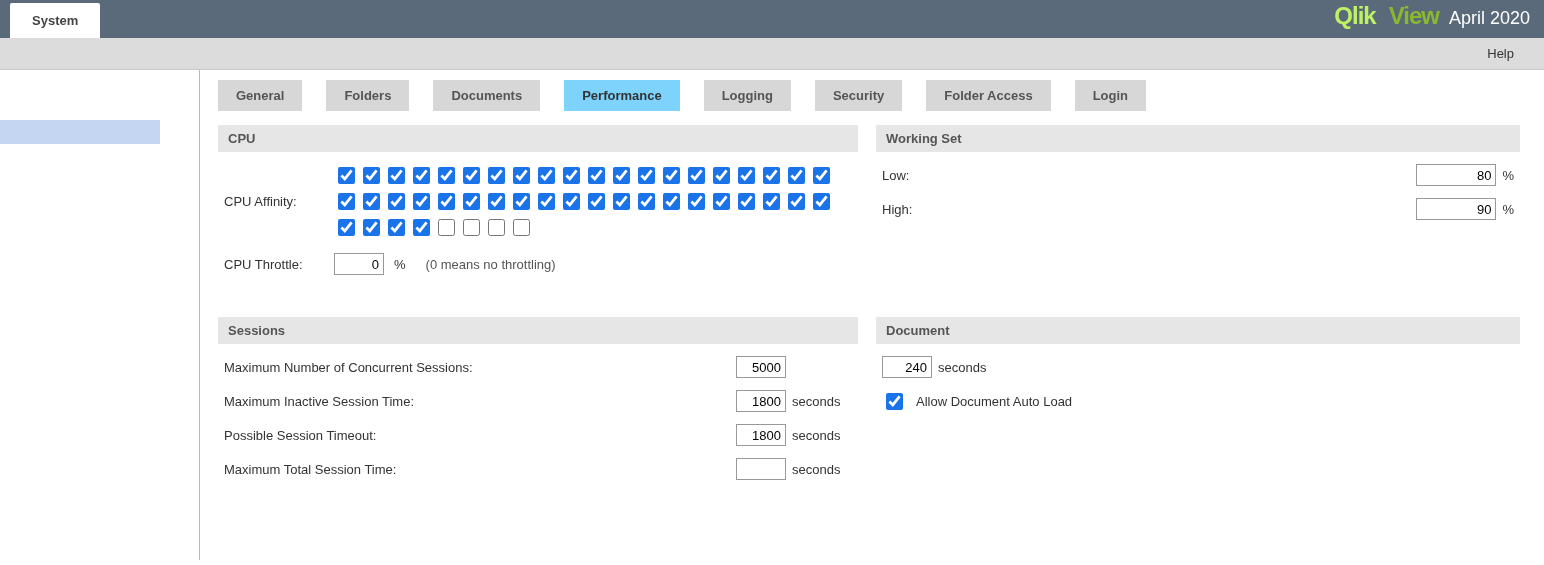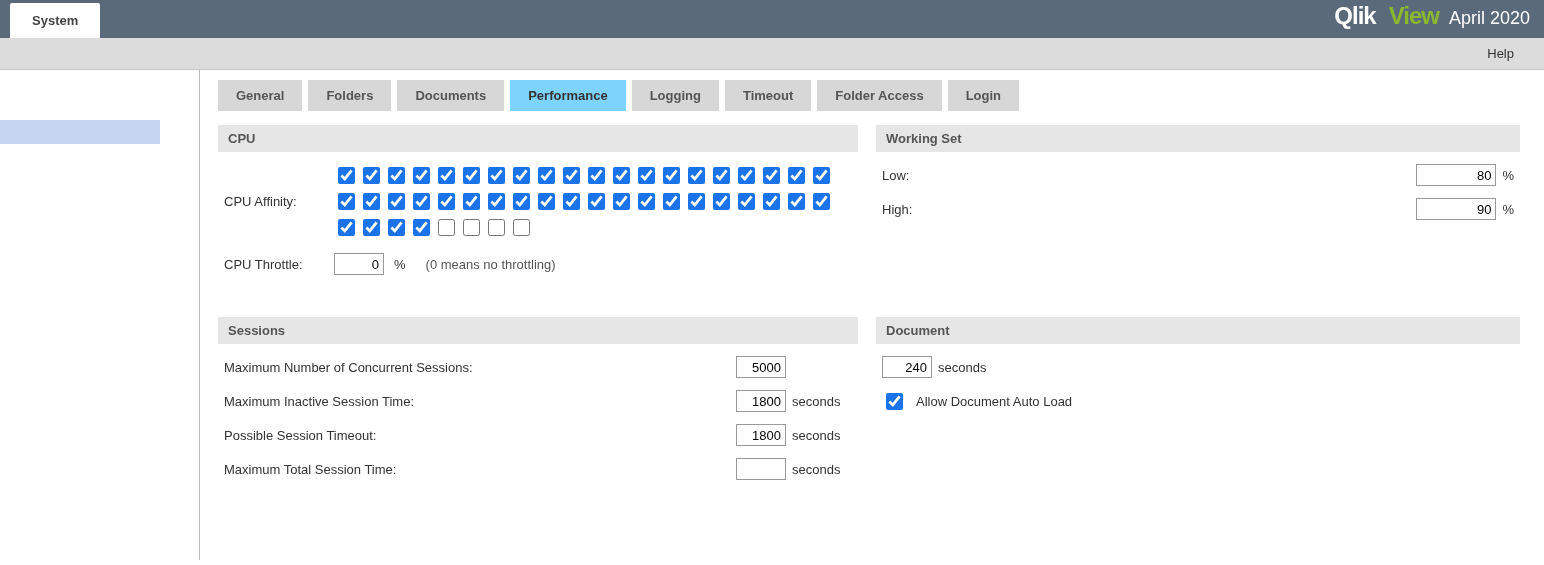--- a/index.html
+++ b/index.html
@@ -26,21 +26,21 @@
     border-top-right-radius: 2px;
   }
   .top-brand {
     margin-left: auto;
     color: #fff;
     padding: 8px 14px;
     display: flex;
     align-items: baseline;
     gap: 6px;
   }
-  .brand-qlik { font-size: 24px; font-weight: bold; color:#ffffff; letter-spacing:-1px;}
+  .brand-qlik { font-size: 24px; font-weight: bold; color:#bef264; letter-spacing:-1px;}
   .brand-view { font-size: 24px; font-weight: bold; color:#8ab82e; letter-spacing:-1px;margin-left:7px;}
   .brand-date { color:#fff; font-size:18px; margin-left:4px;}
   .help-bar {
     background: #dcdcdc;
     height: 32px;
     display: flex;
     align-items: center;
     justify-content: flex-end;
     padding: 0 30px;
     border-bottom: 1px solid #c8c8c8;
@@ -59,21 +59,21 @@
     height: 24px;
     margin-top: 50px;
     width: 160px;
   }
   .content {
     flex: 1;
     padding: 10px 24px 10px 18px;
   }
   .tabs-row {
     display: flex;
-    gap: 6px;
+    gap: 24px;
     margin-bottom: 14px;
   }
   .tab {
     background: #d7d7d7;
     color: #555;
     font-weight: bold;
     padding: 8px 18px;
     cursor: pointer;
   }
   .tab.active {
@@ -146,21 +146,21 @@
     <div class="sidebar-selected"></div>
   </div>
 
   <div class="content">
     <div class="tabs-row" id="tabs-row">
         <div class="tab">General</div>
         <div class="tab">Folders</div>
         <div class="tab">Documents</div>
         <div class="tab active">Performance</div>
         <div class="tab">Logging</div>
-        <div class="tab">Timeout</div>
+        <div class="tab">Security</div>
         <div class="tab">Folder Access</div>
         <div class="tab">Login</div>
       </div>
 
     <div class="panels">
 
       <div class="panel">
         <div class="panel-header">CPU</div>
         <div class="panel-body">
           <div class="row">

